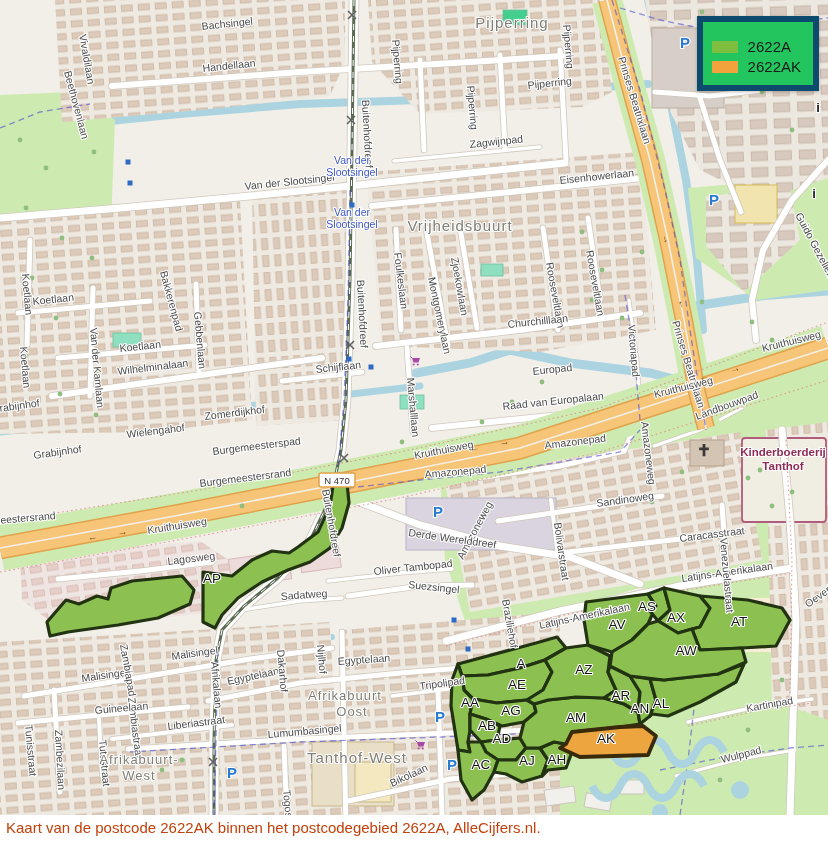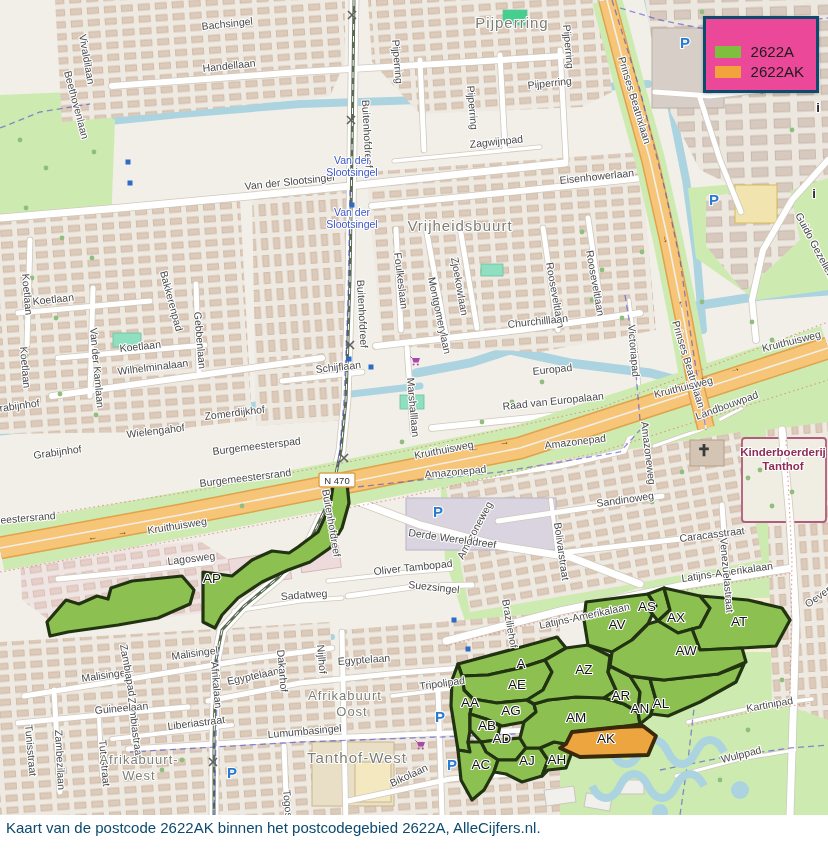--- a/index.html
+++ b/index.html
@@ -1,25 +1,25 @@
 <!DOCTYPE html>
 <html><head>
 <meta charset="utf-8">
 <style>
   html,body{margin:0;padding:0;background:#fff;}
   #wrap{width:828px;height:861px;position:relative;font-family:"Liberation Sans",sans-serif;
         outline:1px solid #9a9a9a;overflow:hidden;}
   #maparea{position:relative;width:828px;height:815px;background:#f2efe9;}
   svg{display:block;}
-  #legend{position:absolute;top:16px;right:9px;background:#ec4899;border:3px solid #0c4a6e;
-          box-shadow:0 1px 3px rgba(0,0,0,.25);padding:21px 12px 7px 9px;z-index:5;}
+  #legend{position:absolute;top:16px;right:9px;background:#22c55e;border:6px solid #0c4a6e;
+          box-shadow:0 1px 3px rgba(0,0,0,.25);padding:13px 12px 7px 9px;z-index:5;}
   .lrow{display:flex;align-items:center;margin:3px 0;}
   .sw{display:inline-block;width:26px;height:12px;margin-right:10px;border-radius:1px;}
   .llab{font-size:15px;color:#1a1a1a;}
-  #caption{width:828px;height:30px;background:#fff;color:#0c4a6e;font-size:15px;
+  #caption{width:828px;height:30px;background:#fff;color:#c2410c;font-size:15px;
            line-height:21px;padding:2px 0 0 6px;box-sizing:border-box;}
   .lbl{font-family:"Liberation Sans",sans-serif;paint-order:stroke;stroke:#ffffff;
        stroke-width:2.2px;stroke-linejoin:round;}
   .plc{letter-spacing:1px;}
 </style>
 </head>
 <body>
 
 <div id="wrap">
   <div id="maparea">

